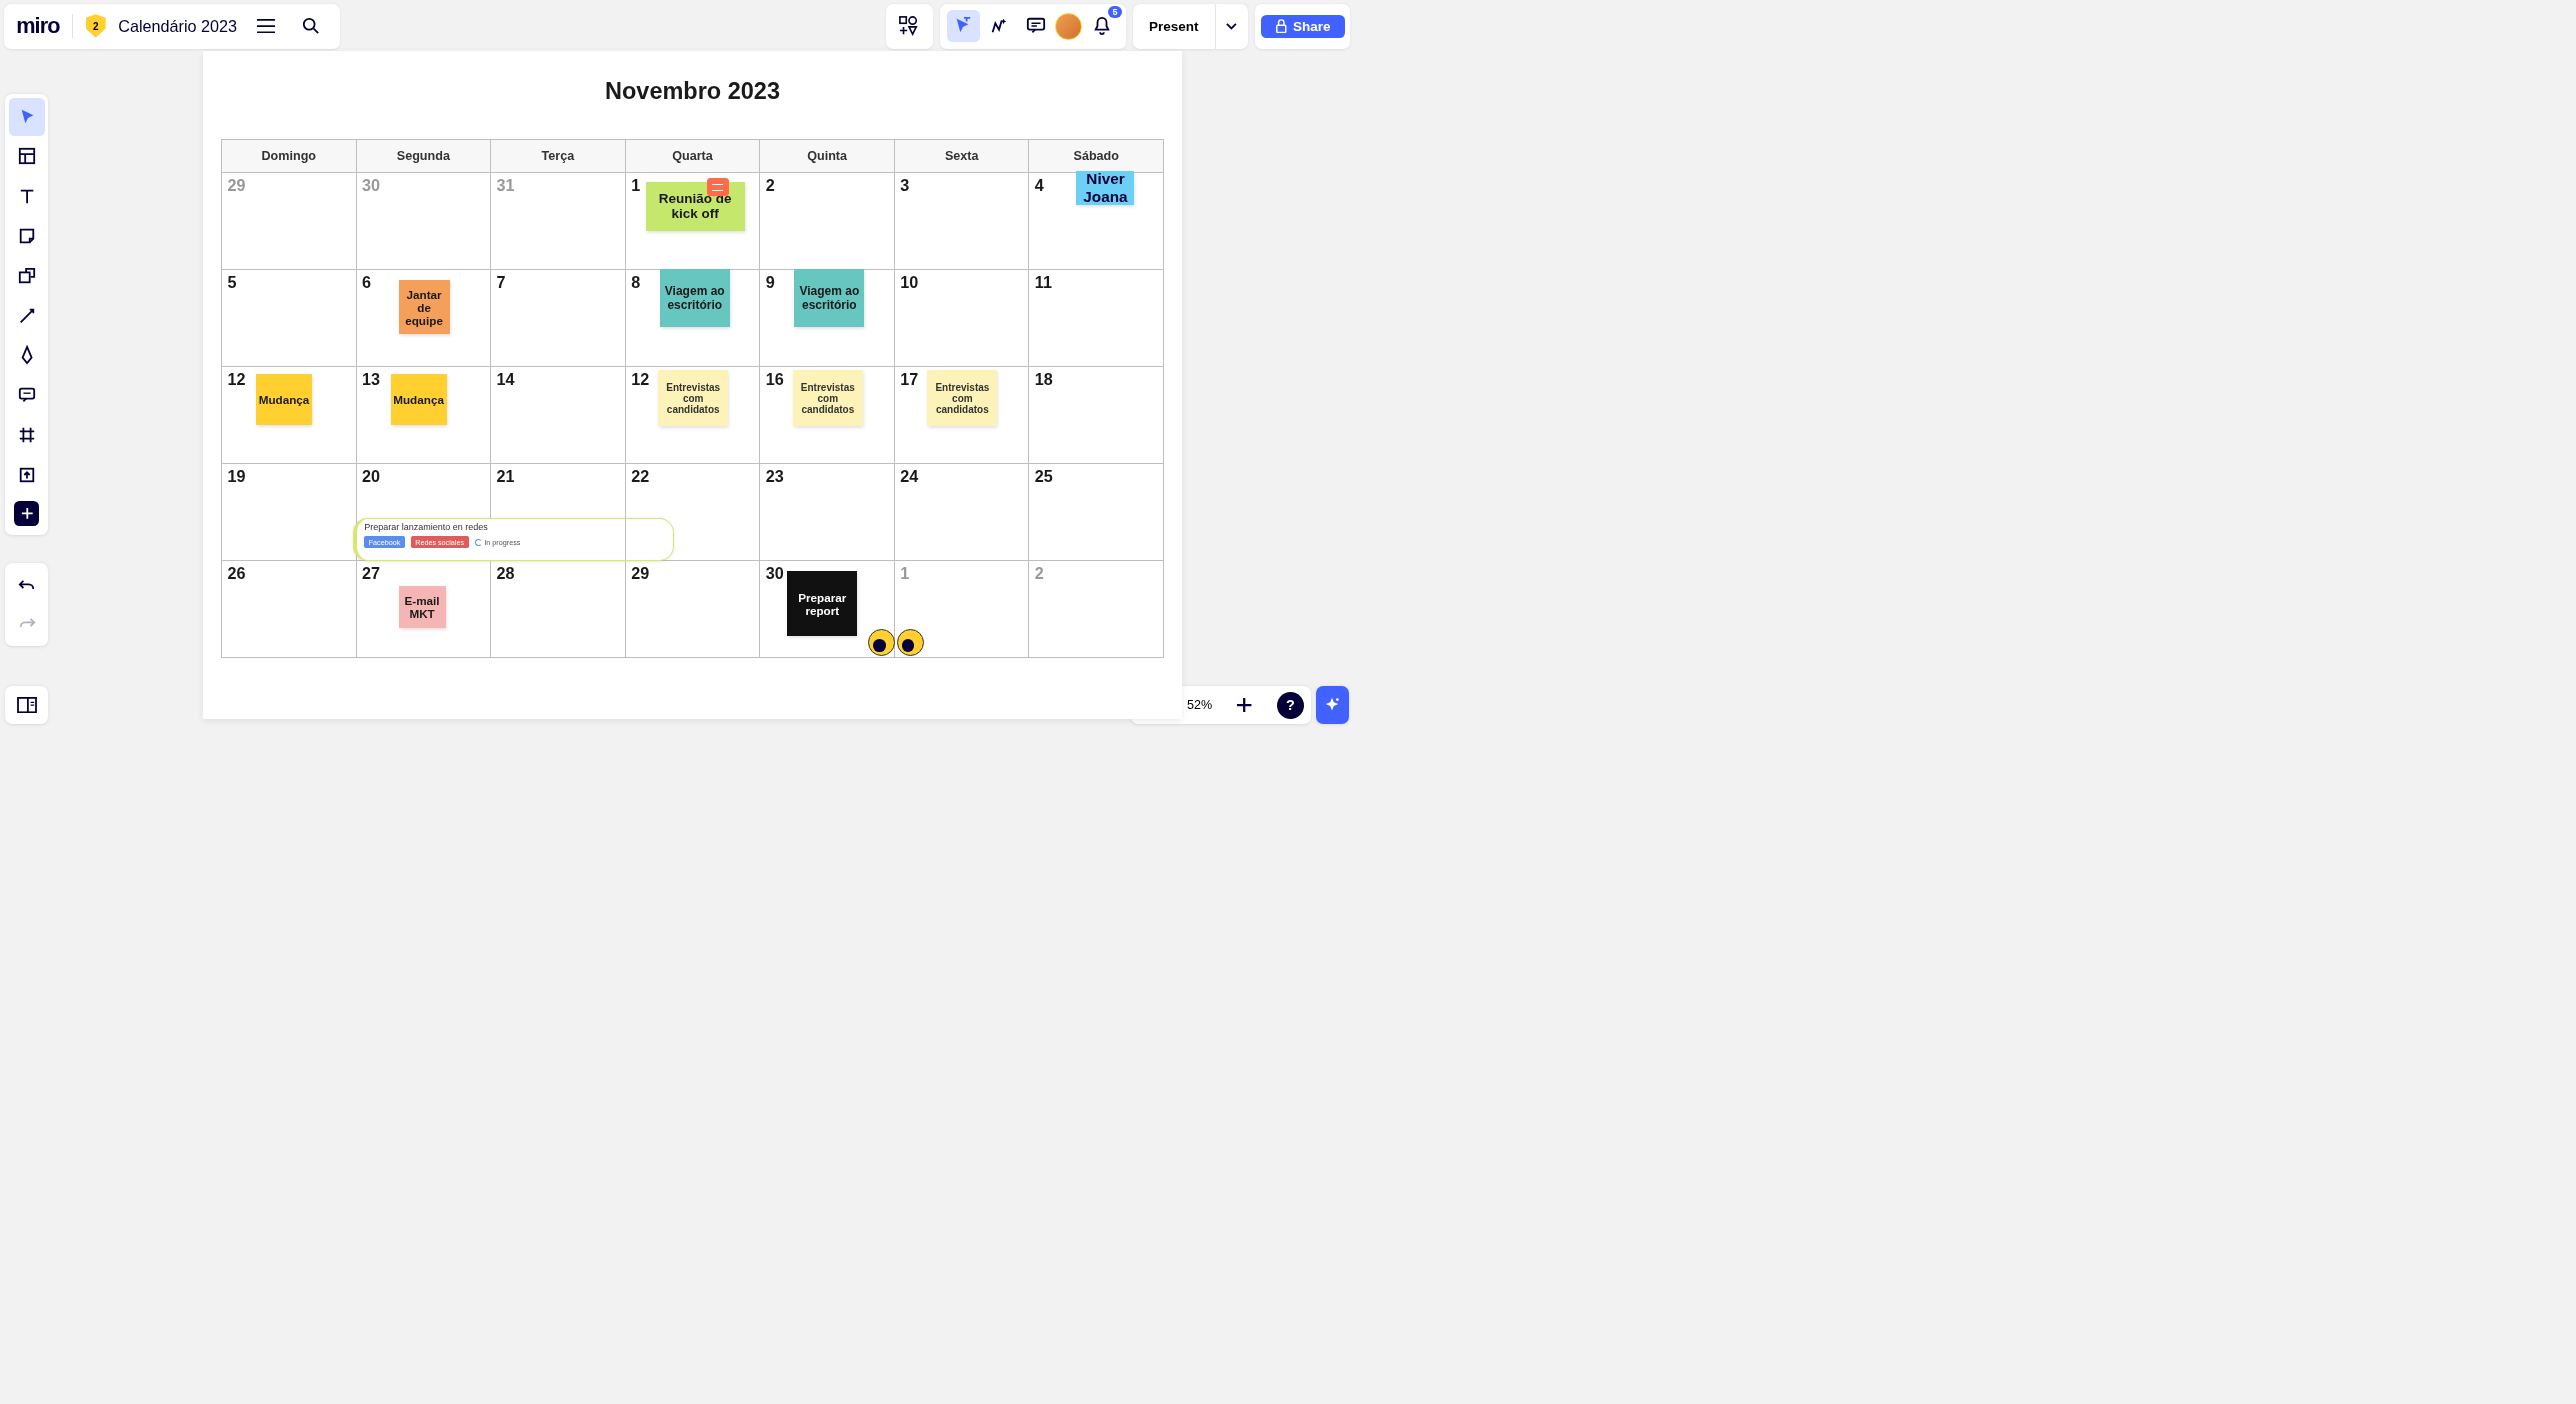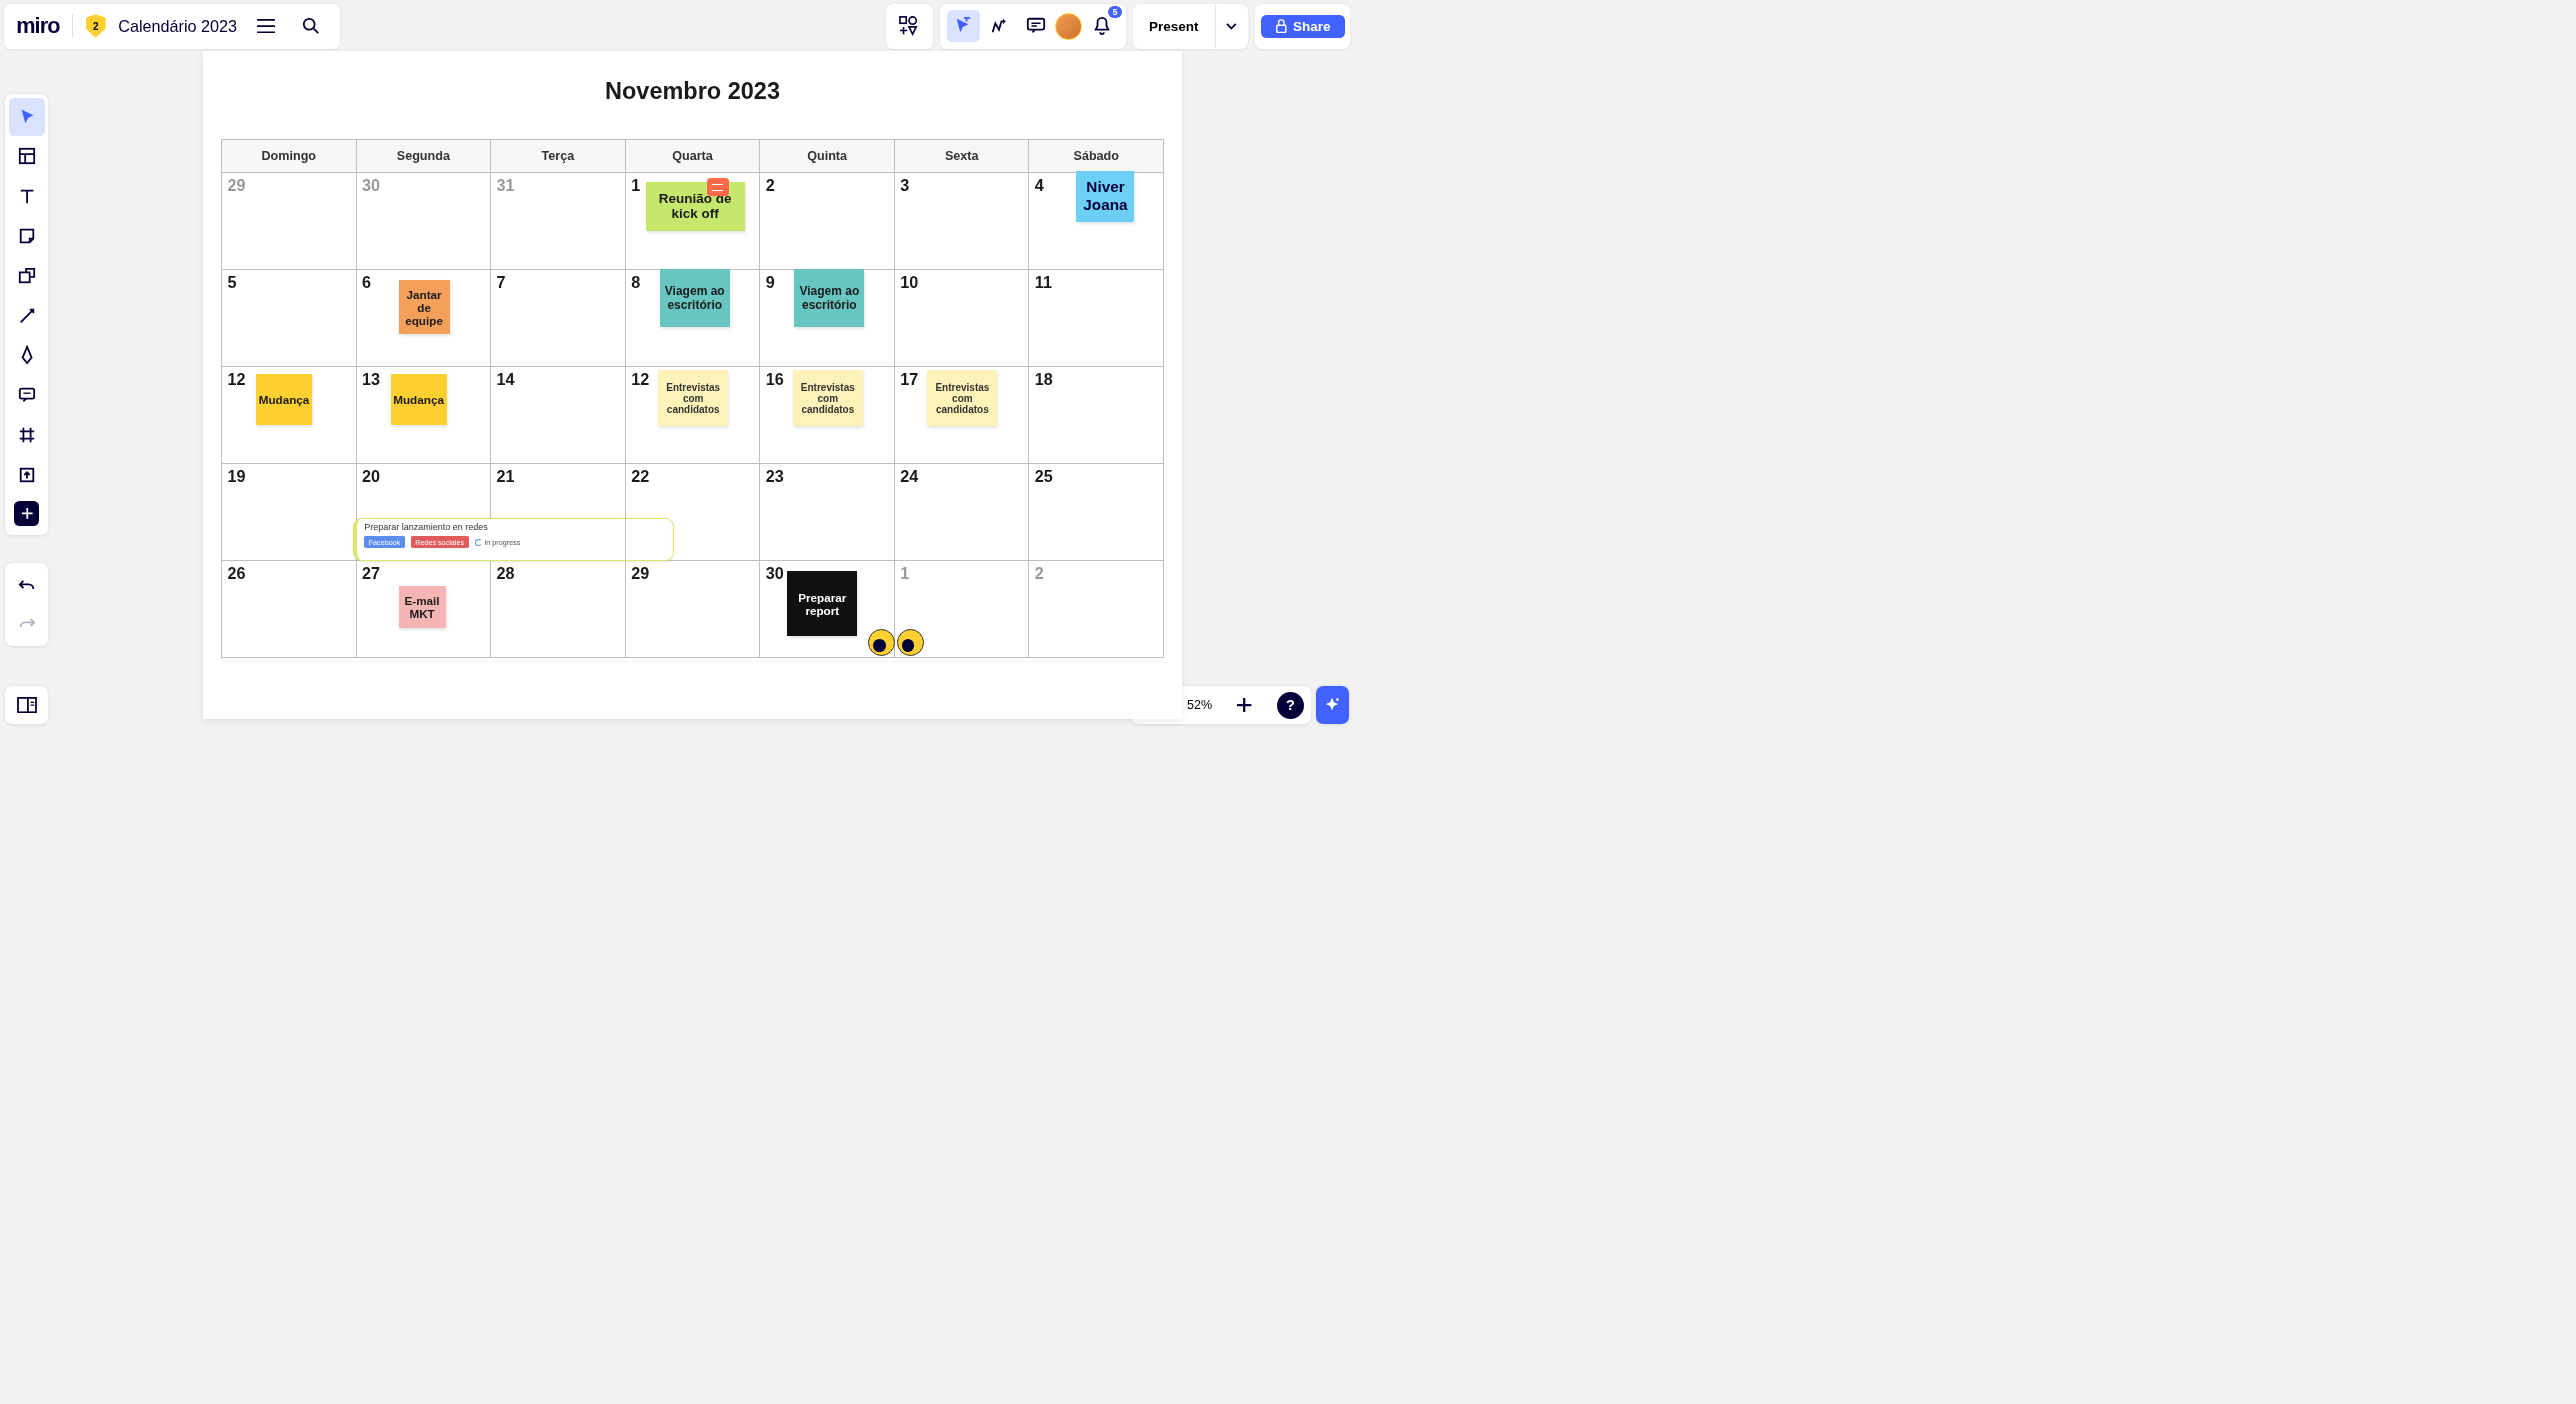--- a/index.html
+++ b/index.html
@@ -45,33 +45,33 @@
 .cal-head { flex: 1; text-align: center; font-size: 12.6px; font-weight: 700; color: #333; padding: 9px 0; border-right: 0.9px solid #bfbfbf; }
 .cal-head:last-child { border-right: none; }
 .cal-row { display: flex; height: 97px; border-top: 0.9px solid #bfbfbf; }
 .cal-cell { flex: 1; border-right: 0.9px solid #bfbfbf; position: relative; padding: 3.6px 5.4px; }
 .cal-cell:last-child { border-right: none; }
 .daynum { font-size: 16.2px; font-weight: 700; color: #1a1a1a; }
 .daynum.fade { color: #999; }
 
 .sticky { position: absolute; font-weight: 700; text-align: center; display: flex; align-items: center; justify-content: center; padding: 3.6px; box-shadow: 0.9px 1.8px 3.6px rgba(0,0,0,0.15); }
 .sticky.green { background: #c5e86c; font-size: 13.5px; width: 99px; height: 49px; top: 9px; left: 20px; color: #1a1a1a; }
-.sticky.blue { background: #6ccff6; font-size: 15.3px; width: 58px; height: 51px; top: -1.8px; left: 47px; color: #050038; }
+.sticky.blue { background: #6ccff6; font-size: 15.3px; width: 58px; height: 34px; top: -1.8px; left: 47px; color: #050038; }
 .sticky.orange { background: #f5a05a; font-size: 11.7px; width: 51px; height: 54px; top: 10.8px; left: 42px; color: #1a1a1a; }
 .sticky.teal { background: #67c6c0; font-size: 12px; width: 70px; height: 58px; top: -0.9px; left: 34px; color: #1a1a1a; }
 .sticky.yellow { background: #ffd02f; font-size: 11.7px; width: 56px; height: 51px; top: 7.2px; left: 34px; color: #1a1a1a; }
 .sticky.paleyellow { background: #fdf3b8; font-size: 10px; width: 70px; height: 56px; top: 3.6px; left: 32.5px; color: #333; font-weight: 600; }
 .sticky.pink { background: #f5b5b5; font-size: 11.7px; width: 47px; height: 42px; top: 25px; left: 42px; color: #1a1a1a; }
 .sticky.black { background: #111; color: #fff; font-size: 11.7px; width: 70px; height: 65px; top: 10.8px; left: 27px; }
 
 .comment-bubble { position: absolute; top: -3.6px; right: 16.2px; width: 21.7px; height: 18px; background: #ff6b4a; border-radius: 3.6px; display: flex; align-items: center; justify-content: center; }
 .comment-bubble::after { content: ''; position: absolute; bottom: -3.6px; left: 4.5px; border: 3.6px solid transparent; border-top-color: #ff6b4a; }
 .comment-lines { width: 10.8px; height: 7.2px; border-top: 1.8px solid #fff; border-bottom: 1.8px solid #fff; }
 
-.card { position: absolute; left: -3.6px; top: 54px; width: 321px; height: 43px; background: #fff; border: 1.8px solid #d9e86c; border-left: 4.5px solid #d9e86c; border-radius: 9px; padding: 3.6px 7.2px; font-size: 9px; color: #333; box-shadow: 0 0.9px 2.7px rgba(0,0,0,0.1); }
+.card { position: absolute; left: -3.6px; top: 54px; width: 321px; height: 43px; background: #fff; border: 1.8px solid #d9e86c; border-left: 4.5px solid #d9e86c; border-radius: 15px; padding: 3.6px 7.2px; font-size: 9px; color: #333; box-shadow: 0 0.9px 2.7px rgba(0,0,0,0.1); }
 .card-tags { display: flex; gap: 6px; margin-top: 3.6px; align-items: center; }
 .tag { font-size: 7.2px; padding: 1.8px 4.5px; border-radius: 1.8px; color: #fff; }
 .tag.fb { background: #5b8def; }
 .tag.rs { background: #e05b5b; }
 .status-pill { font-size: 7.2px; display: flex; align-items: center; gap: 2.7px; color: #555; }
 .status-dot { width: 7.2px; height: 7.2px; border-radius: 50%; border: 1.8px solid #5b8def; border-right-color: transparent; }
 
 .eyes { position: absolute; bottom: -20px; left: 81px; display: flex; gap: 1.8px; }
 .eye { width: 27px; height: 27px; border-radius: 50%; background: #ffd02f; border: 1.8px solid #333; position: relative; }
 .eye::after { content: ''; position: absolute; width: 12.6px; height: 12.6px; background: #050038; border-radius: 50%; top: 9px; left: 3.6px; }

